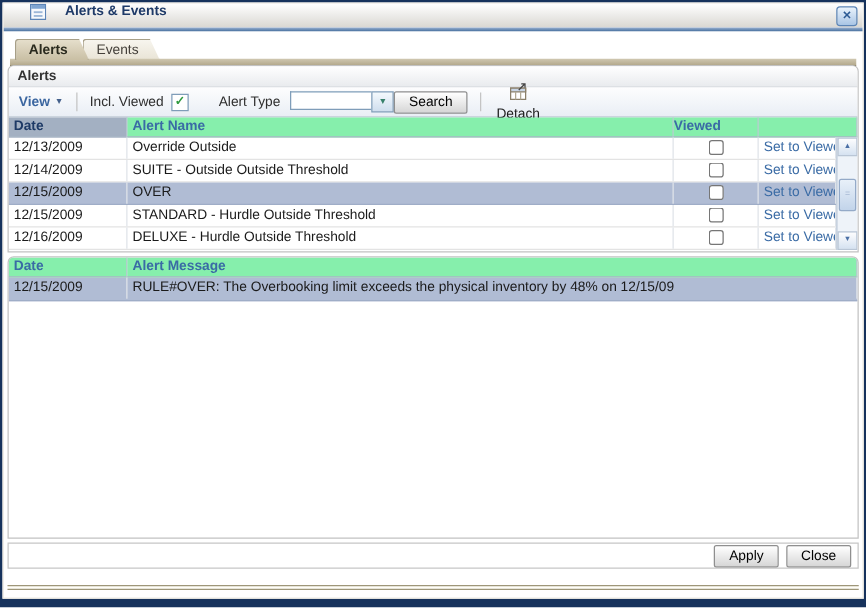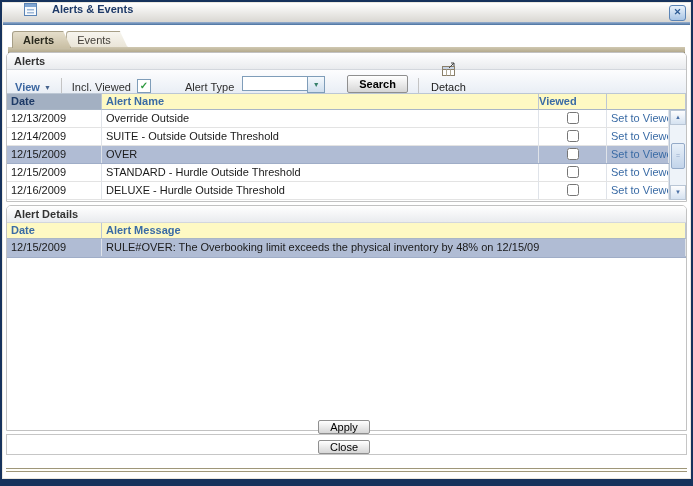--- a/index.html
+++ b/index.html
@@ -25,41 +25,41 @@
     background:linear-gradient(#d0c8b1,#b4aa8d);border-bottom:1px solid #8f8668;}
 
   
   .panel{position:absolute;left:3px;right:3px;border:1px solid #c2c2c2;border-radius:5px 5px 0 0;background:#fff;overflow:hidden;}
   #alerts-panel{top:49px;height:148px;}
   #details-panel{top:202px;height:224px;}
   .panel-hd{height:16px;line-height:16px;padding-left:7px;font-weight:bold;color:#333;
     background:linear-gradient(#ffffff,#e9ebee);border-bottom:1px solid #d3d7dd;}
 
   
-  .toolbar{height:23px;display:flex;align-items:flex-end;padding-left:8px;
+  .toolbar{height:23px;display:flex;align-items:center;padding-left:8px;
     background:linear-gradient(#fdfdfe,#e9eef5);border-bottom:1px solid #bcc7d4;}
   .tb-sep{width:1px;height:15px;background:#c4c4c4;margin:0 10px;}
   .view-btn{color:#3b66a0;font-weight:bold;display:flex;gap:4px;align-items:center;cursor:pointer;}
   .caret{font-size:7px;color:#44618c;}
   .cbx{display:inline-block;width:12px;height:12px;border:1px solid #7f9db9;background:#fff;margin-left:6px;
     text-align:center;line-height:11px;font-size:10px;font-weight:bold;color:#2f9a3f;cursor:pointer;}
   .lbl{color:#2e2e2e;}
-  .ml18{margin-left:34px;}
+  .ml18{margin-left:24px;}
   .combo{display:flex;margin-left:8px;}
   .combo-field{width:60px;height:13px;border:1px solid #7f9db9;border-right:none;background:#fff;font-size:11px;padding:0 2px;outline:none;}
   .combo-btn{width:16px;height:15px;border:1px solid #7f9db9;background:linear-gradient(#f4f9fd,#cfdeee);
     display:flex;align-items:center;justify-content:center;font-size:7px;color:#37806b;cursor:pointer;}
   .btn{border:1px solid #8f8f8f;border-radius:2px;background:linear-gradient(#ffffff,#d6d6d6);
     font-family:"Liberation Sans",sans-serif;font-size:11px;height:18px;padding:0 11px;cursor:pointer;}
-  .search-btn{margin-left:22px;font-weight:bold;}
+  .search-btn{margin-left:0;}
   .detach{display:flex;align-items:center;gap:4px;margin-left:2px;cursor:pointer;flex-direction:column;}
 
   
   .thead{display:grid;grid-template-columns:95px 437px 68px 1fr;height:16px;}
-  .th{line-height:15px;padding-left:4px;font-weight:bold;color:#3a6ba5;background:#fef9c3;
+  .th{line-height:15px;padding-left:4px;font-weight:bold;color:#3a6ba5;background:#86efac;
     border-right:1px solid #bcc6d4;border-bottom:1px solid #a9b6c6;overflow:hidden;}
   .th.dark{background:#a3b0c2;color:#1e3a66;}
   .th.center{text-align:left;padding:0;}
   .tbody{position:relative;height:66px;}
   .trow{display:grid;grid-template-columns:95px 437px 68px 62px;width:662px;height:18px;
     border-bottom:1px solid #e3e3e3;box-sizing:border-box;}
   .trow.sel{background:#b0bcd4;border-bottom-color:#9fadc7;}
   .td{padding-left:4px;height:17px;line-height:17px;border-right:1px solid #dfe3e9;
     overflow:hidden;white-space:nowrap;}
   .td.center{text-align:center;padding:0;}
@@ -73,21 +73,21 @@
   .sb-up{top:0;} .sb-down{bottom:0;}
   .sb-thumb{position:absolute;left:1px;top:33px;width:14px;height:26px;box-sizing:border-box;border:1px solid #94aac8;border-radius:2px;
     background:linear-gradient(#e8f0f9,#c2d4ea);color:#94aac8;font-size:7px;text-align:center;line-height:24px;cursor:grab;}
 
   
   .dhead{display:grid;grid-template-columns:95px 1fr;height:16px;}
   .drow{display:grid;grid-template-columns:95px 1fr;height:18px;background:#b0bcd4;border-bottom:1px solid #9fadc7;}
 
   
   .footerbar{position:absolute;left:3px;right:3px;top:431px;height:21px;background:#fff;border:1px solid #c6c6c6;
-    box-sizing:border-box;display:flex;align-items:center;justify-content:flex-end;gap:6px;padding-right:5px;flex-direction:column;}
+    box-sizing:border-box;display:flex;align-items:center;justify-content:flex-end;gap:6px;padding-right:5px;}
   .dblline{position:absolute;left:3px;right:3px;top:465px;height:2px;border-top:1px solid #9e9679;border-bottom:1px solid #9e9679;background:#fffef8;}
 </style>
 </head>
 <body>
 
 <div class="window">
   <div class="frame">
 
     <div class="titlebar">
       <svg width="13" height="13">
@@ -178,21 +178,20 @@
 
         <div class="vscroll">
           <div class="sb-btn sb-up">▲</div>
           <div class="sb-thumb">=</div>
           <div class="sb-btn sb-down">▼</div>
         </div>
       </div>
     </div>
 
     <div class="panel" id="details-panel">
-      <div class="panel-hd">Alert Details</div>
       <div class="dhead">
         <div class="th">Date</div>
         <div class="th">Alert Message</div>
       </div>
       <div class="drow">
         <div class="td">12/15/2009</div>
         <div class="td">RULE#OVER: The Overbooking limit exceeds the physical inventory by 48% on 12/15/09</div>
       </div>
     </div>
 

